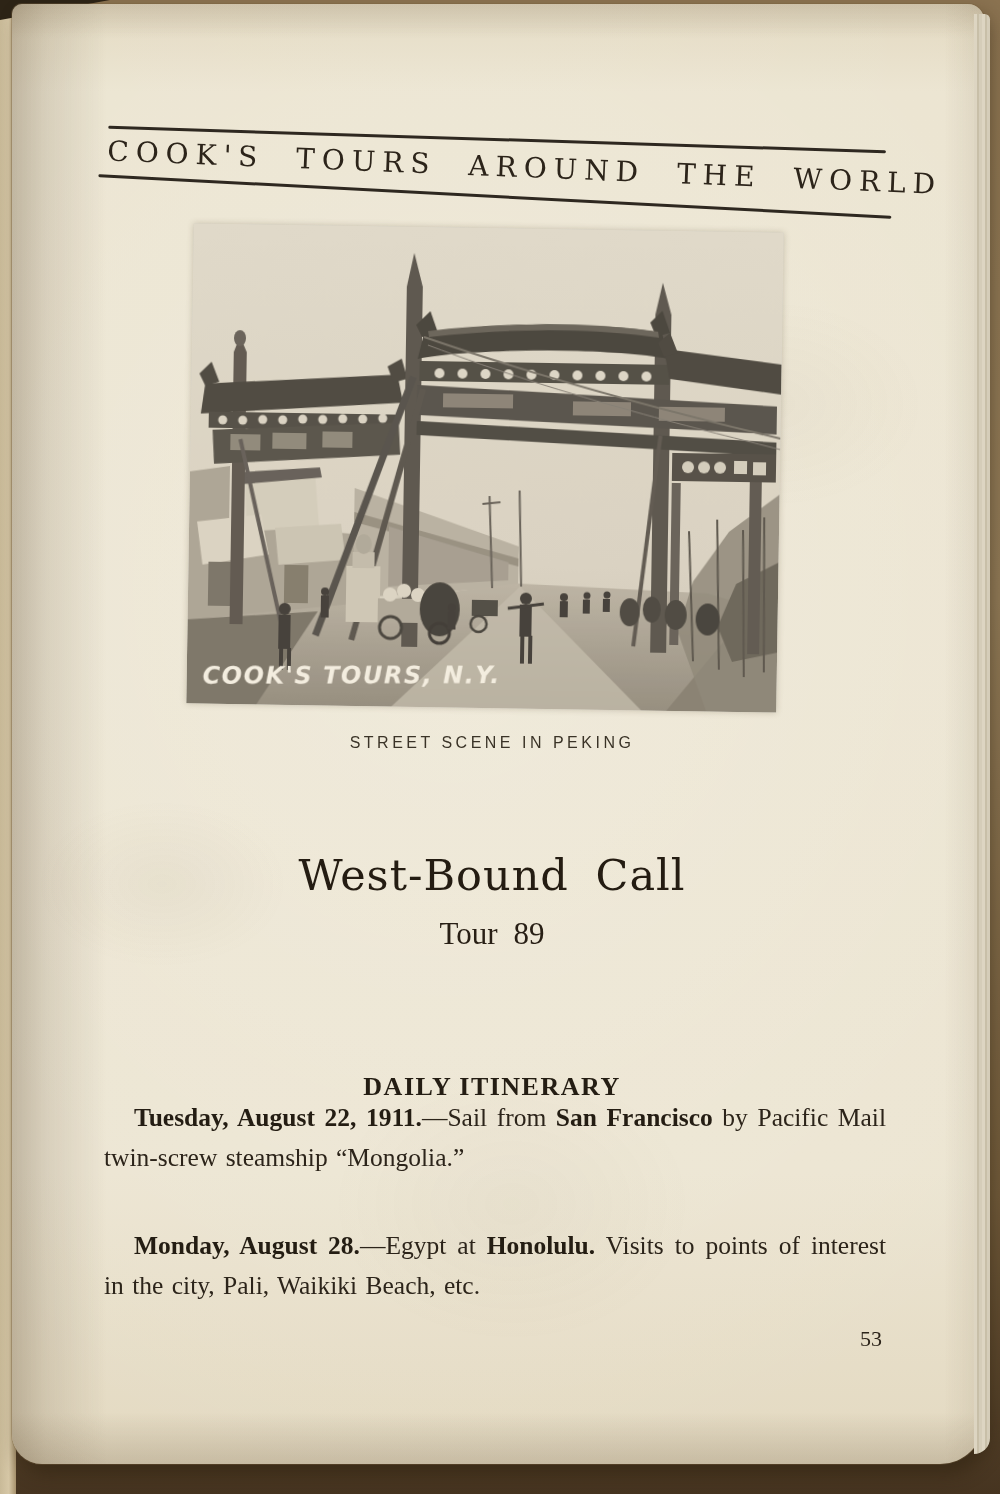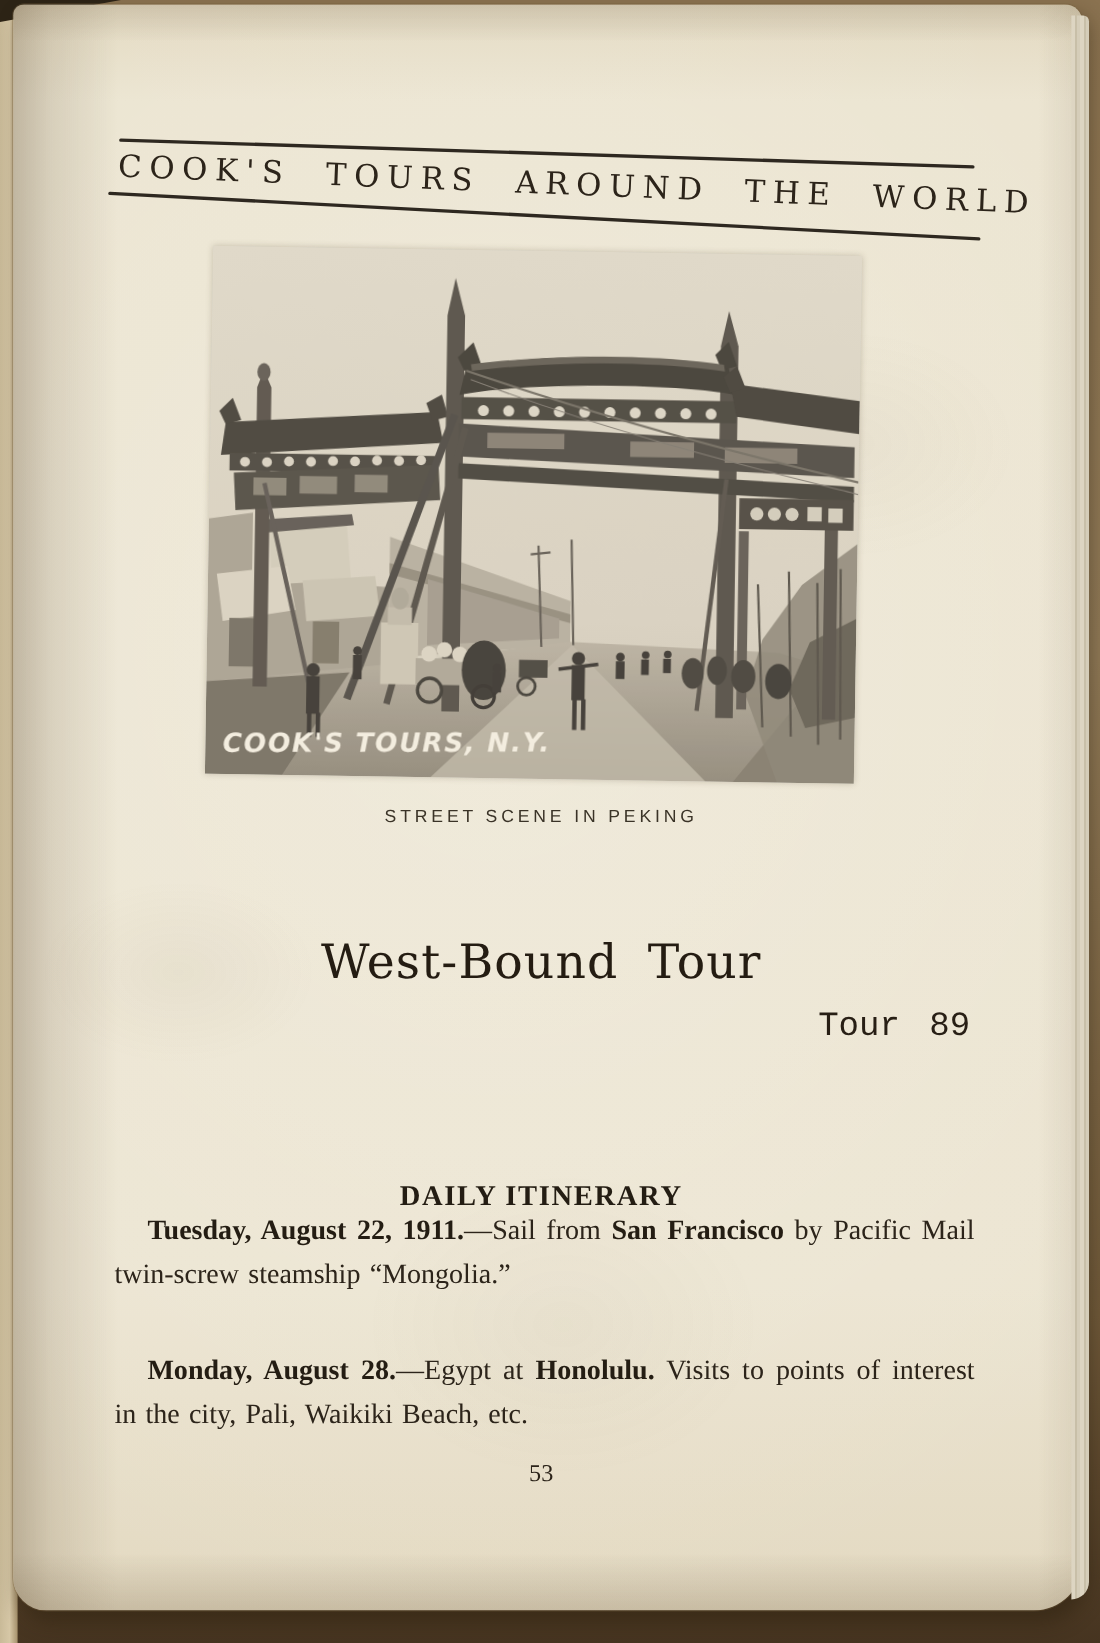--- a/index.html
+++ b/index.html
@@ -79,40 +79,40 @@
     left:90px;top:788px;width:780px;text-align:center;
     font-family:"DejaVu Serif",serif;
     font-size:31px;letter-spacing:6px;word-spacing:14px;color:#281f15;
   }
   .title-sub{
     left:90px;top:846px;width:780px;text-align:center;
     font-family:"DejaVu Serif",serif;
     font-size:43px;letter-spacing:1px;word-spacing:12px;color:#241c12;
   }
   .title-tour{
-    left:90px;top:912px;width:780px;text-align:right;
-    font-family:Liberation Mono, monospace;
+    left:90px;top:912px;width:780px;text-align:center;
+    font-family:Liberation Serif, serif;
     font-size:31px;word-spacing:8px;color:#281f15;
   }
   .intro{
     left:88px;top:956px;width:792px;text-align:center;
     font-size:26px;line-height:36px;word-spacing:4px;color:#2c241a;
   }
   .section-head{
     left:90px;width:780px;text-align:center;
     font-weight:bold;font-size:26px;letter-spacing:1.5px;color:#241d13;
   }
   .entry{
     width:782px;left:92px;
     font-size:25.5px;line-height:40px;text-align:justify;
     text-indent:30px;color:#2c241a;margin:0;word-spacing:2px;
   }
   .entry b{color:#241d13;}
   .page-number{
-    left:90px;top:1322px;width:780px;text-align:center;
+    left:90px;top:1322px;width:780px;text-align:right;
     font-size:22px;color:#2c241a;
   }
   
   .mottle{
     position:absolute;inset:0;border-radius:inherit;pointer-events:none;
     background:
       radial-gradient(180px 120px at 150px 880px, rgba(120,96,60,.05), transparent 70%),
       radial-gradient(220px 150px at 760px 400px, rgba(120,96,60,.04), transparent 70%),
       radial-gradient(260px 200px at 500px 1200px, rgba(120,96,60,.04), transparent 70%);
   }
@@ -300,21 +300,21 @@
           <ellipse cx="520" cy="388" rx="12" ry="16" fill="#332f29"></ellipse>
         </g>
 
         <text x="16" y="460" font-family="DejaVu Sans, sans-serif" font-style="italic" font-weight="bold" font-size="24" letter-spacing="1.5" fill="#f2efe6" transform="rotate(-1 16 460)">COOK'S TOURS, N.Y.</text>
         <rect x="0" y="0" width="590" height="480" fill="#d8d2c0" opacity="0.10"></rect>
       </svg>
     </div>
 
     <div class="abs caption">STREET SCENE IN PEKING</div>
 
-    <div class="abs title-sub">West-Bound Tour</div>
+    <div class="abs title-sub">West-Bound Call</div>
     <div class="abs title-tour">Tour 89</div>
 
 
     <div class="abs section-head" style="top:1068px;">DAILY ITINERARY</div>
 
     <p class="abs entry" style="top:1094px;">
       <b>Tuesday, August 22, 1911.</b><span>—Sail from </span><b>San Francisco</b><span> by Pacific Mail twin-screw steamship “Mongolia.”</span>
     </p>
 
 

